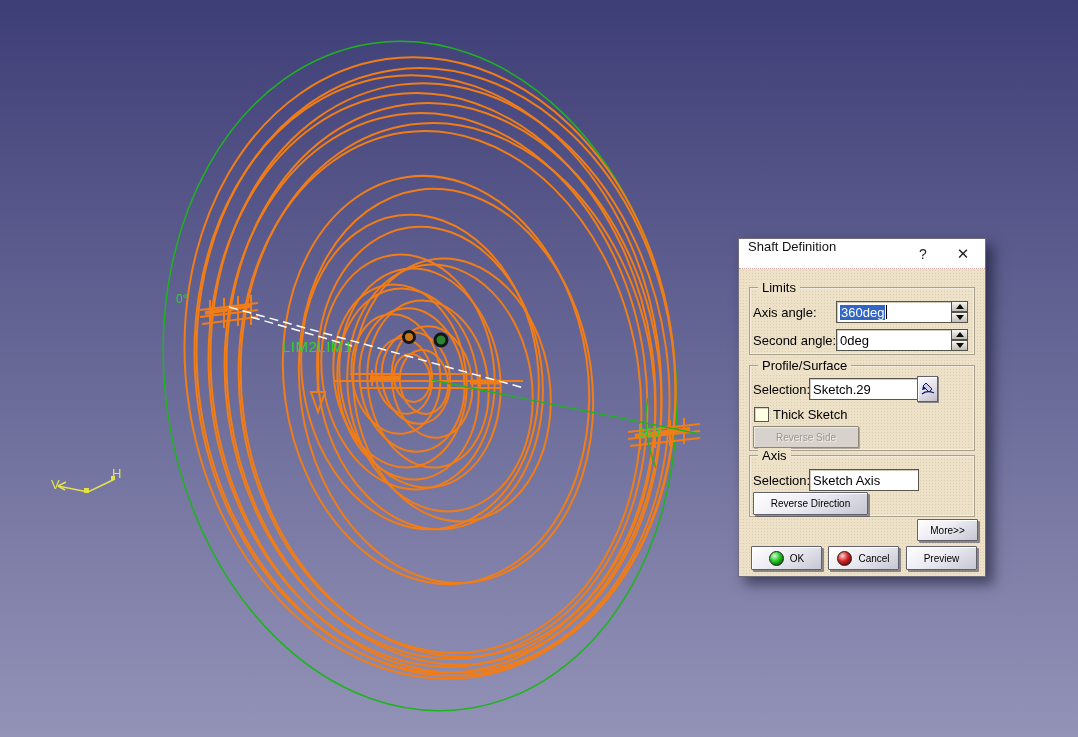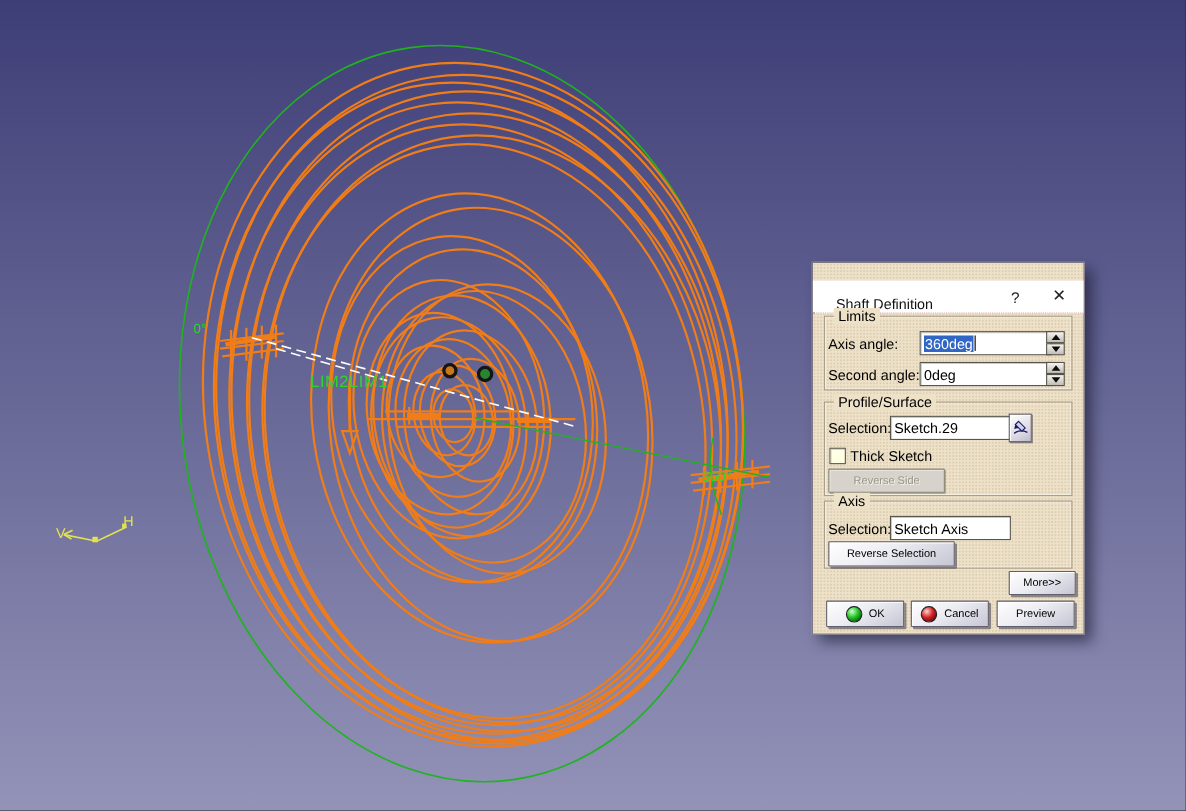--- a/index.html
+++ b/index.html
@@ -8,22 +8,22 @@
   #viewport-svg{position:absolute;left:0;top:0;}
 
   
   .dialog{position:absolute;left:738px;top:238px;width:246px;height:337px;
           background-color:#EDE1C8;
           background-image:radial-gradient(#dcccb2 0.6px, rgba(0,0,0,0) 0.7px);
           background-size:3px 3px;
           border:1px solid #6f6c7e;
           box-shadow:7px 7px 12px rgba(12,12,34,0.55);
           font-size:13px;color:#000;}
-  .titlebar{position:absolute;left:0;top:16px;right:0;height:29px;background:#fff;
-            border-bottom:1px dotted #cfa8a4;display:flex;align-items:flex-end;padding-left:12px;}
+  .titlebar{position:absolute;left:0;top:0;right:0;height:29px;background:#fff;
+            border-bottom:1px dotted #cfa8a4;display:flex;align-items:flex-start;}
   .title{margin-left:9px;font-size:13px;color:#111;}
   .tb-btn{position:absolute;top:5px;width:20px;height:20px;text-align:center;
           font-size:14px;line-height:20px;color:#222;cursor:default;}
   .help-btn{right:52px;}
   .close-btn{right:12px;font-size:15px;}
 
   .group{position:absolute;left:10px;width:224px;border:1px solid #a89f8c;
          box-shadow:inset 0 0 0 1px rgba(255,255,255,0.45);}
   .group-label{position:absolute;top:-8px;left:8px;background:#EDE1C8;
                padding:0 4px;font-size:13px;}
@@ -232,21 +232,21 @@
     </div>
 
     <div class="group g-axis">
       <span class="group-label">Axis</span>
     </div>
     <span class="fld-label" style="left:14px;top:234px;">Selection:</span>
     <div class="sunken" style="left:70px;top:230px;width:102px;height:20px;">
       <span>Sketch Axis</span>
     </div>
     <div class="btn3d" style="left:14px;top:253px;width:113px;height:21px;">
-      <span>Reverse Selection</span>
+      <span>Reverse Direction</span>
     </div>
 
     <div class="btn3d" style="left:178px;top:280px;width:59px;height:20px;">
       <span>More&gt;&gt;</span>
     </div>
 
     <div class="btn3d" style="left:12px;top:307px;width:69px;height:22px;">
       <span class="sphere green"></span>
       <span>OK</span>
     </div>

